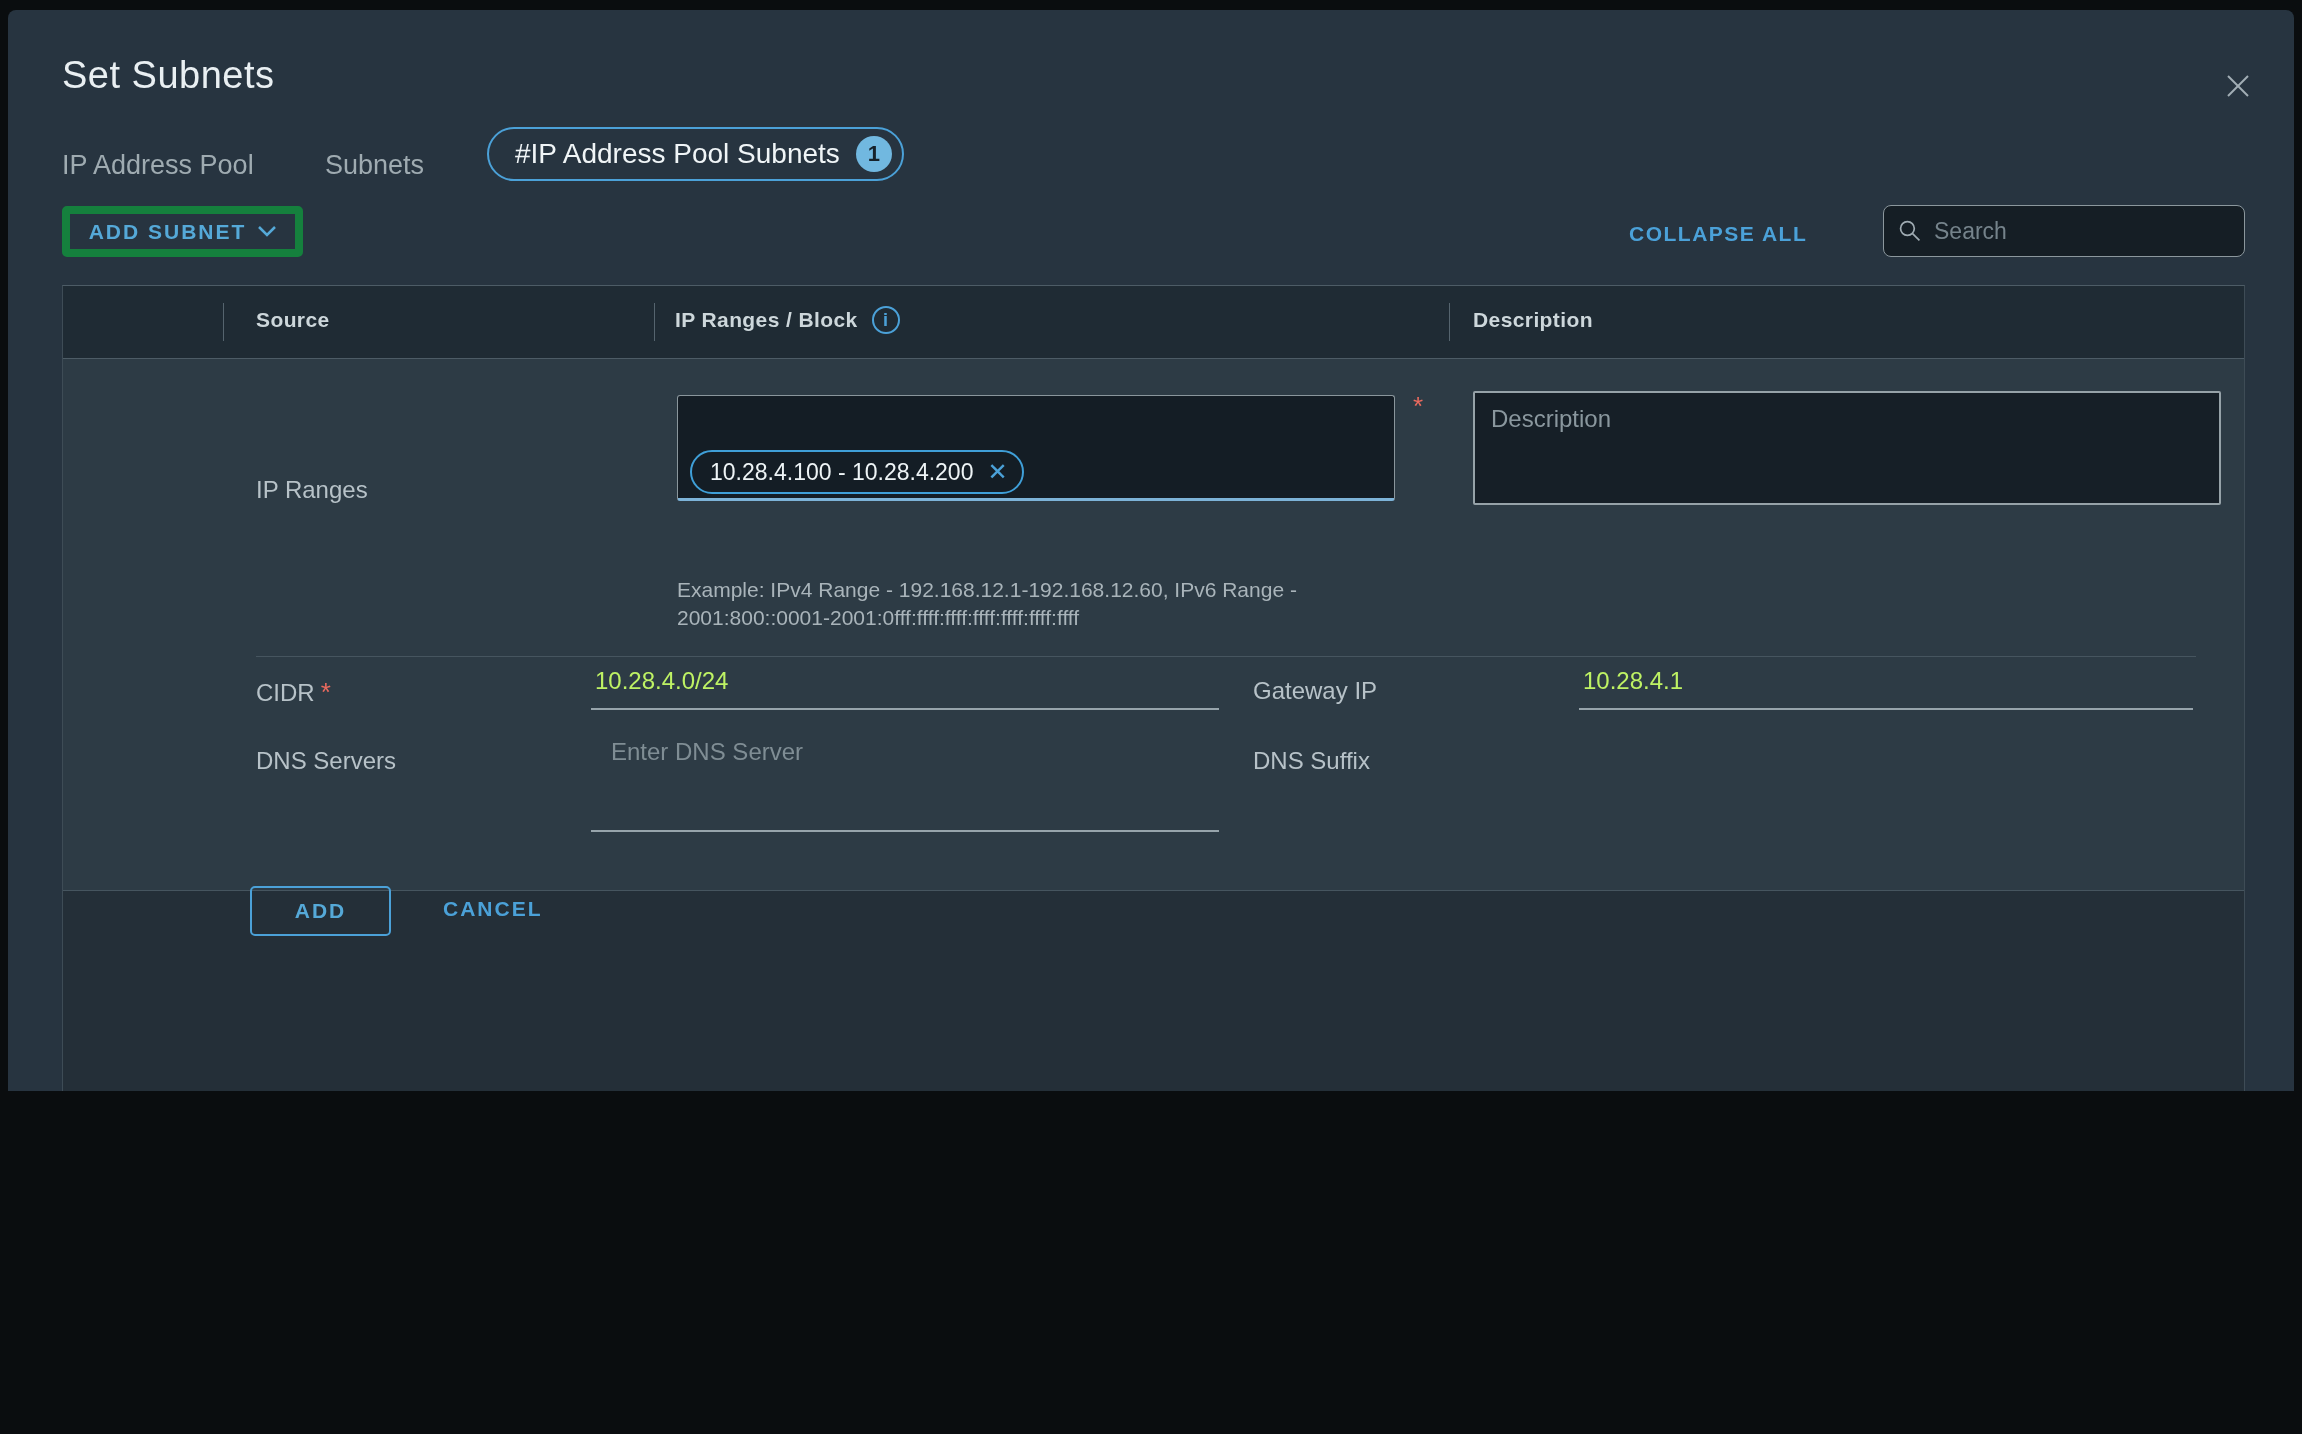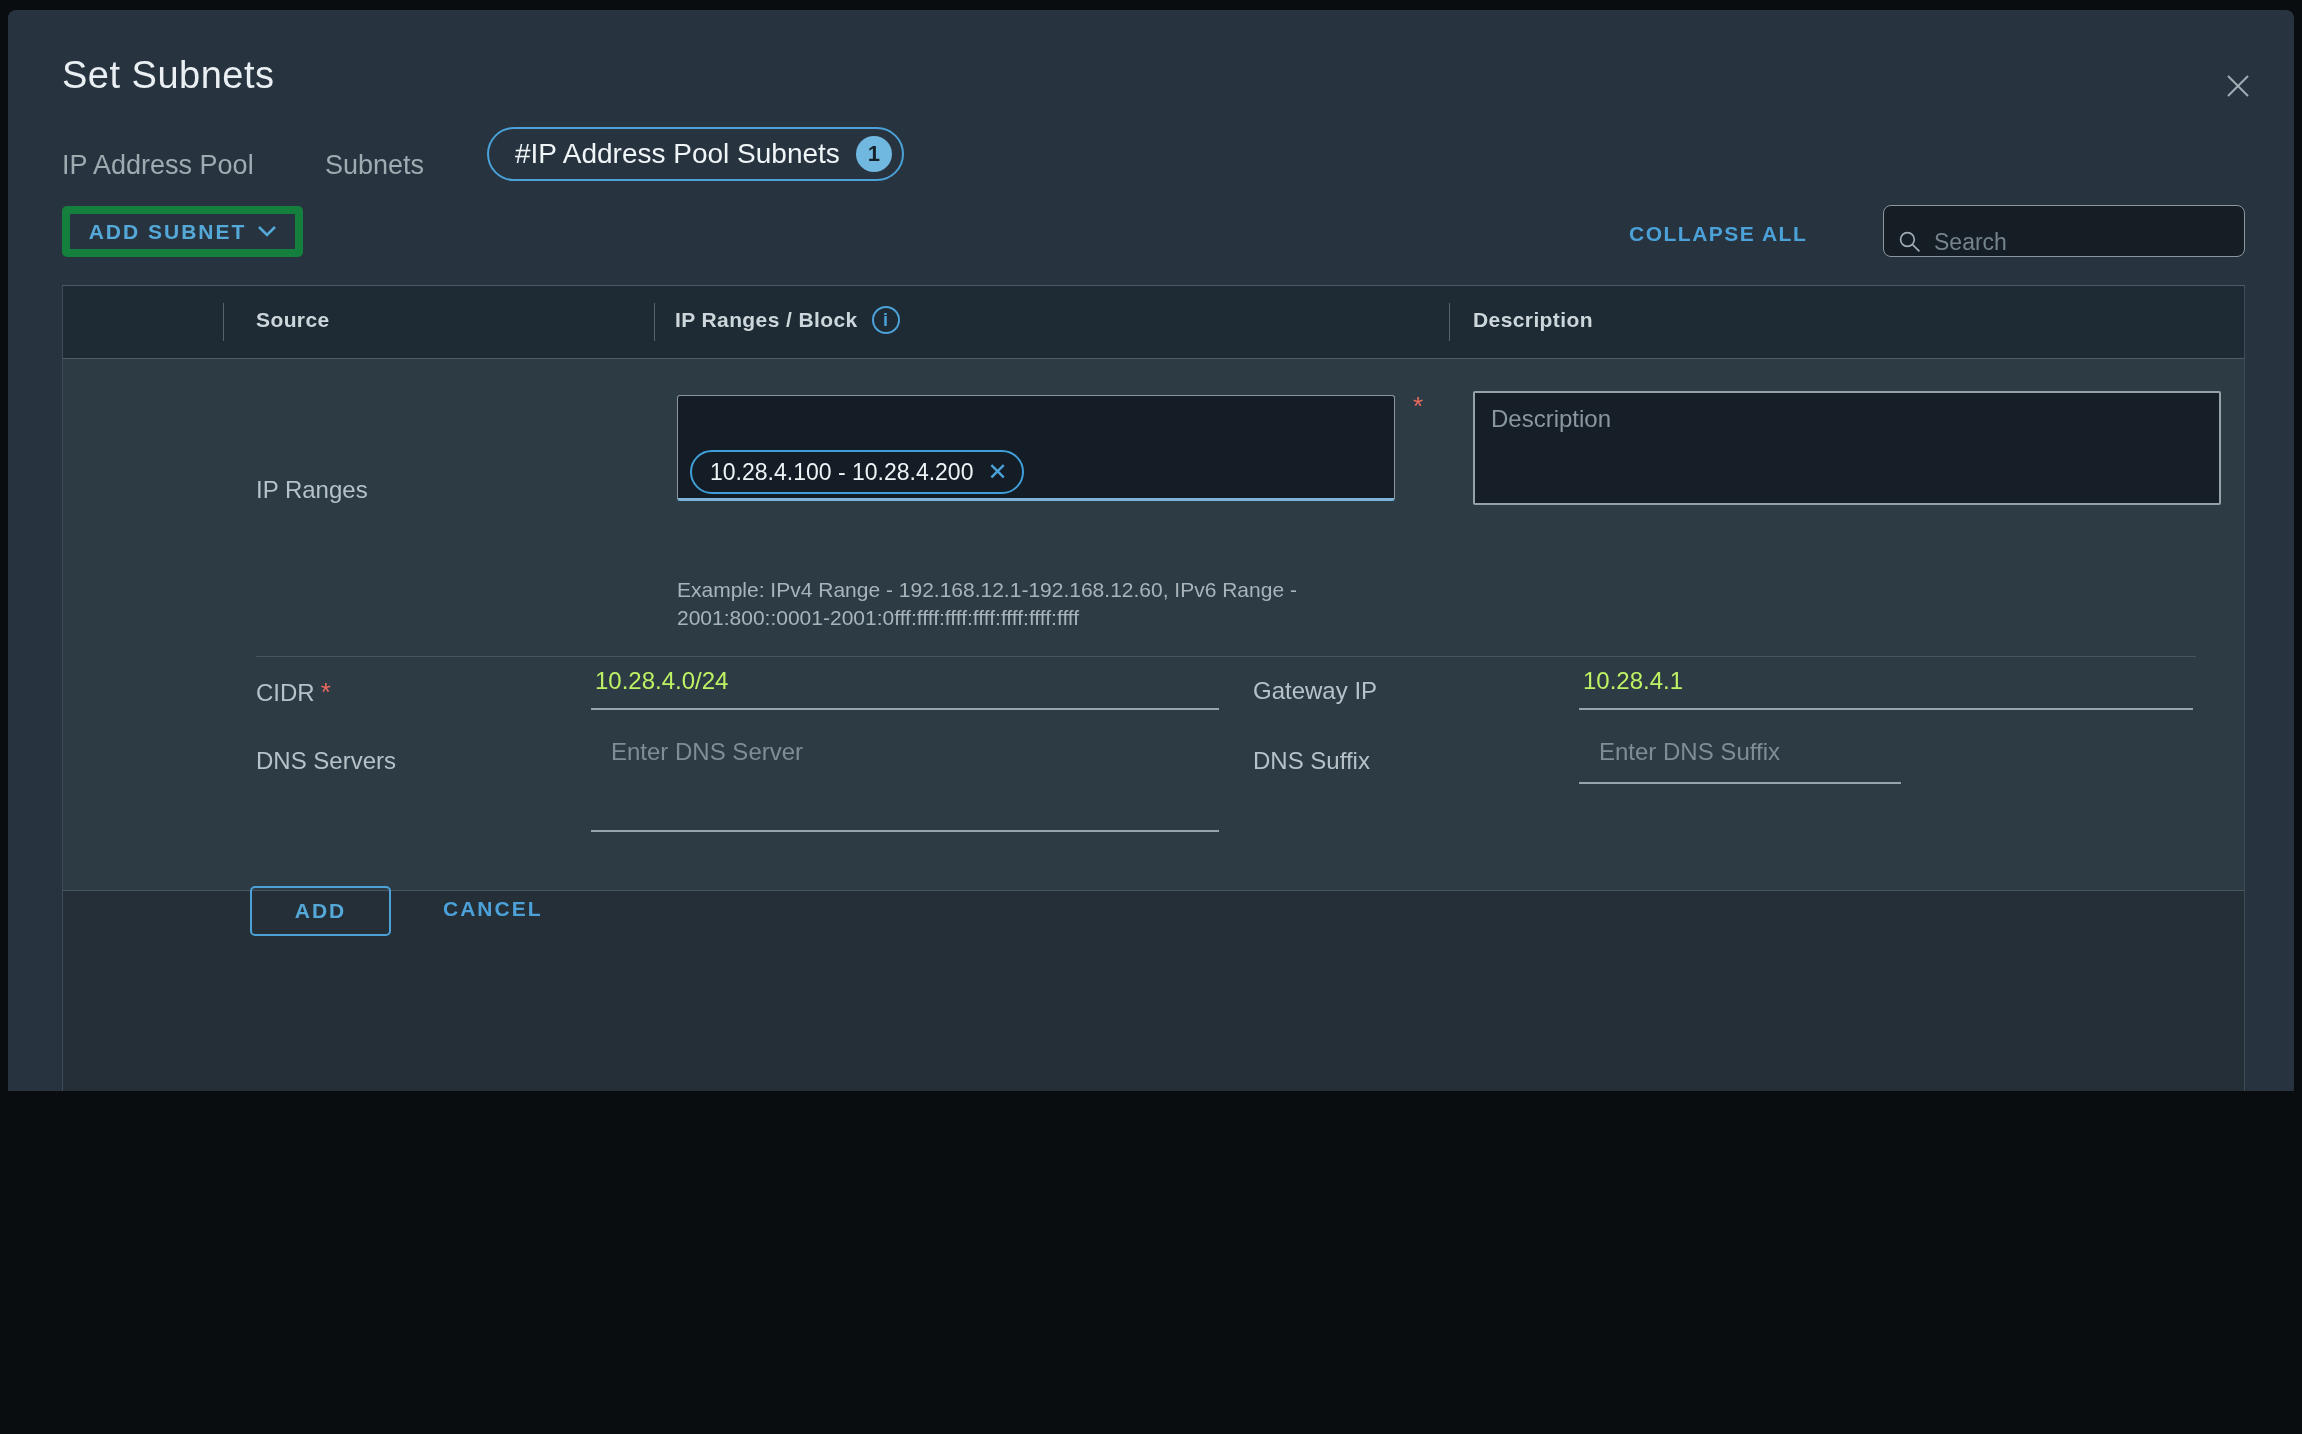--- a/index.html
+++ b/index.html
@@ -45,21 +45,21 @@
     display:inline-flex; align-items:center; justify-content:center; gap:12px;
   }
   .collapse-all {
     left:1621px; top:212px; font-size:21px; font-weight:600; letter-spacing:1.5px;
     color:#4ba1d8; cursor:pointer; background:none; border:none;
     font-family:"Liberation Sans", sans-serif;
   }
   .search-box {
     left:1875px; top:195px; width:362px; height:52px; background:#151e25;
     border:1px solid #8b979d; border-radius:8px;
-    display:flex; align-items:flex-end; padding:0 14px; gap:12px;
+    display:flex; align-items:center; padding:0 14px; gap:12px;
   }
   .search-box input {
     flex:1; background:transparent; border:none; outline:none;
     font-family:"Liberation Sans", sans-serif; font-size:23px; color:#e9eff2;
   }
   .search-box input::placeholder { color:#75838b; }
 
   
   .grid {
     left:54px; top:275px; width:2183px; height:987px; background:#242f38;
@@ -230,23 +230,20 @@
 
         <span class="f-label" style="left:1190px; top:318px;">Gateway IP</span>
         <input class="line-input gateway-input" type="text" value="10.28.4.1" style="">
 
         <span class="f-label" style="left:193px; top:388px;">DNS Servers</span>
         <div class="dns-wrap dns-servers-wrap">
           <input type="text" placeholder="Enter DNS Server" style="">
         </div>
 
         <span class="f-label" style="left:1190px; top:388px;">DNS Suffix</span>
-        <div class="dns-wrap dns-suffix-wrap">
-          <input type="text" placeholder="Enter DNS Suffix" style="">
-        </div>
 
         <button class="add-btn">ADD</button>
         <button class="cancel-link">CANCEL</button>
       </div>
     </div>
 
     <button class="abs footer-cancel">CANCEL</button>
     <button class="abs footer-apply">APPLY</button>
 
   </div>

